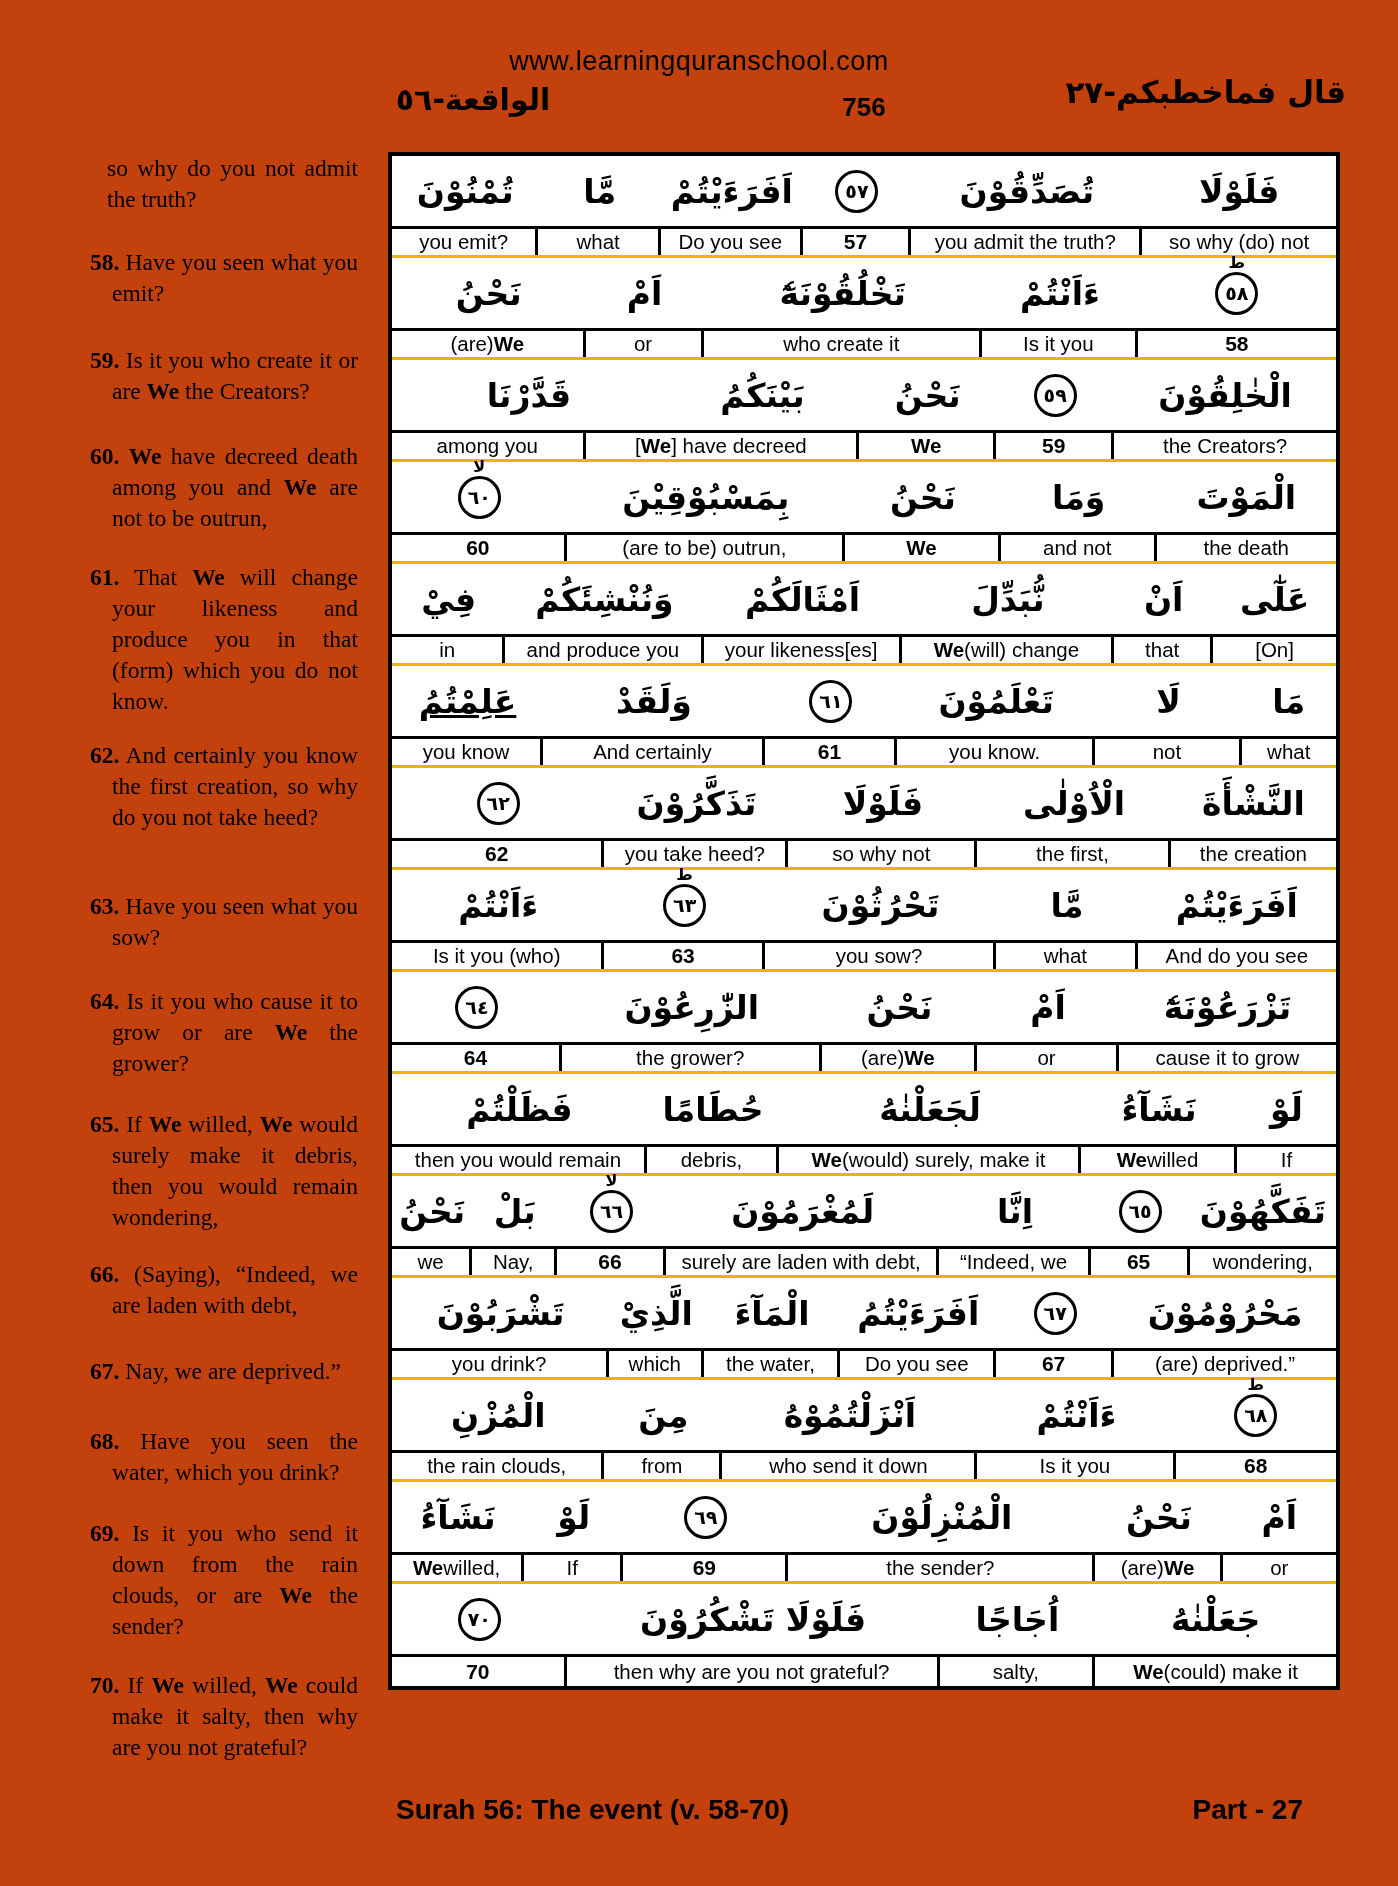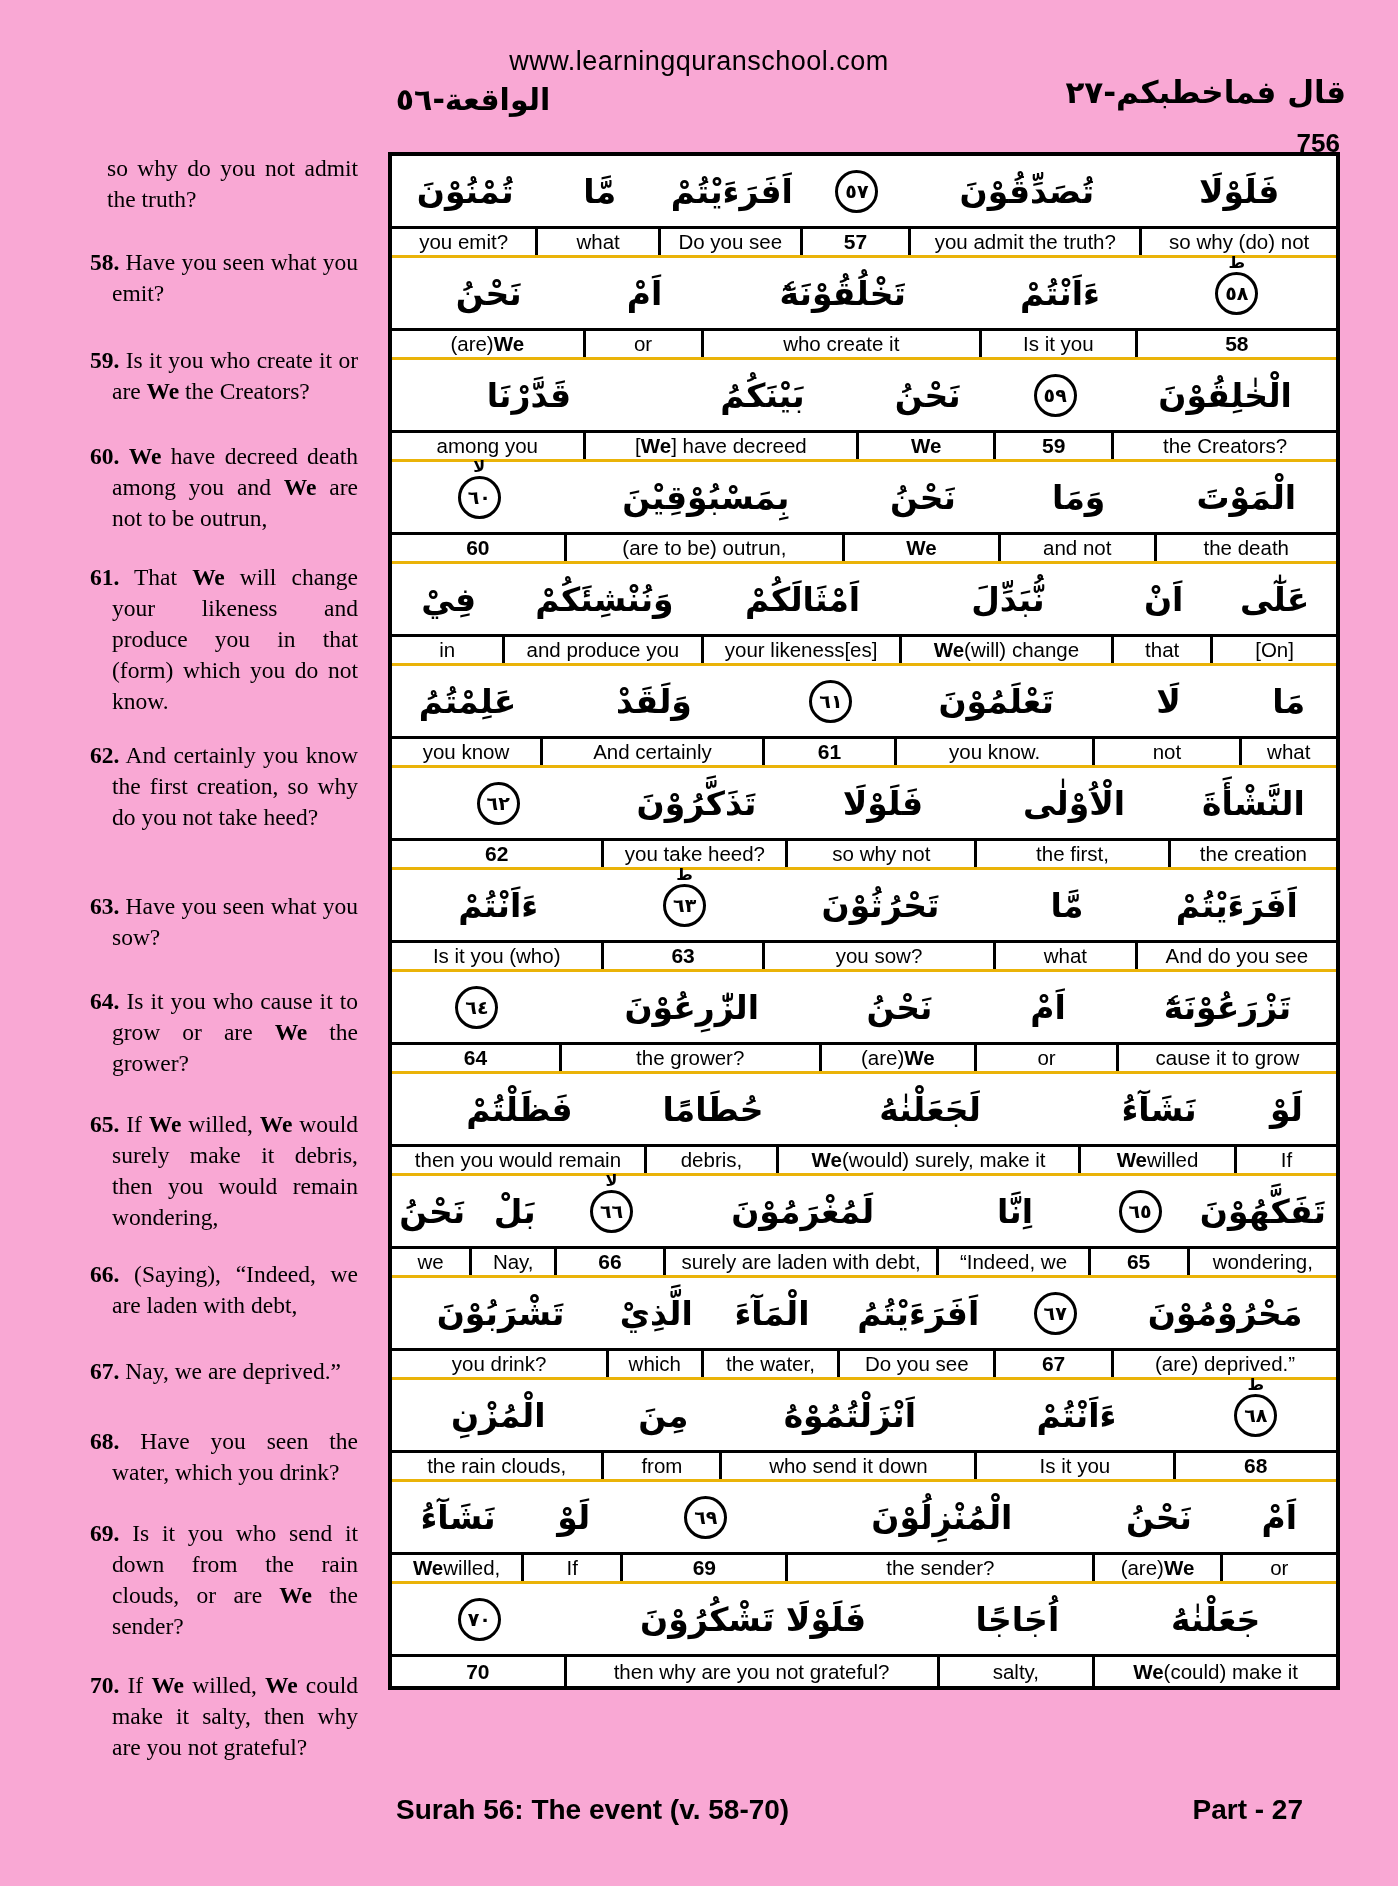--- a/index.html
+++ b/index.html
@@ -1,33 +1,33 @@
 <!DOCTYPE html>
 <html><head>
 <meta charset="utf-8">
 <style>
   * { margin:0; padding:0; box-sizing:border-box; }
   html,body { background:#888; }
   .page {
     position:relative; width:1398px; height:1886px; margin:0 auto;
-    background:#f9a8d4; color:#000; overflow:hidden;
+    background:#c2410c; color:#000; overflow:hidden;
     font-family:"Liberation Sans", sans-serif;
   }
   .url {
     position:absolute; top:46px; left:0; width:100%;
     text-align:center; font-size:27px; letter-spacing:0.5px;
   }
   .surah-ar {
     position:absolute; top:82px; left:368px; width:210px;
     font-family:"DejaVu Sans", sans-serif; font-weight:bold;
     font-size:30px; direction:rtl; text-align:center; white-space:nowrap;
   }
   .pagenum {
     position:absolute; top:92px; left:388px; width:952px;
-    text-align:right; font-size:26px; font-weight:bold;margin-top:36px;
+    text-align:center; font-size:26px; font-weight:bold;
   }
   .juz-ar {
     position:absolute; top:74px; right:52px;
     font-family:"DejaVu Sans", sans-serif; font-weight:bold;
     font-size:31px; direction:rtl; white-space:nowrap;
   }
   .leftcol { position:absolute; left:90px; top:0; width:268px; height:1886px; }
   .para {
     position:absolute; width:268px; text-align:justify;
     font-family:"Liberation Serif", serif; font-size:23.5px; line-height:31px;
@@ -185,21 +185,21 @@
           <div class="en-cell" style="width: 12%;">in</div>
           <div class="en-cell" style="width: 21%;">and produce you</div>
           <div class="en-cell" style="width: 21%;">your likeness[es]</div>
           <div class="en-cell" style="width: 22.5%;"><b>We</b> (will) change</div>
           <div class="en-cell" style="width: 10.5%;">that</div>
           <div class="en-cell" style="width: 13%;">[On]</div>
         </div>
       </div>
       <div class="vrow">
         <div class="ar-band">
-          <div class="ar-cell" style="width: 16%;">عَلِمْتُمُ</div>
+          <div class="ar-cell" style="width: 16%; text-decoration: underline;">عَلِمْتُمُ</div>
           <div class="ar-cell" style="width: 23.5%;">وَلَقَدْ</div>
           <div class="ar-cell" style="width: 14%;">
             <span class="circle">٦١</span>
           </div>
           <div class="ar-cell" style="width: 21%;">تَعْلَمُوْنَ</div>
           <div class="ar-cell" style="width: 15.5%;">لَا</div>
           <div class="ar-cell" style="width: 10%;">مَا</div>
         </div>
         <div class="en-band">
           <div class="en-cell" style="width: 16%;">you know</div>

